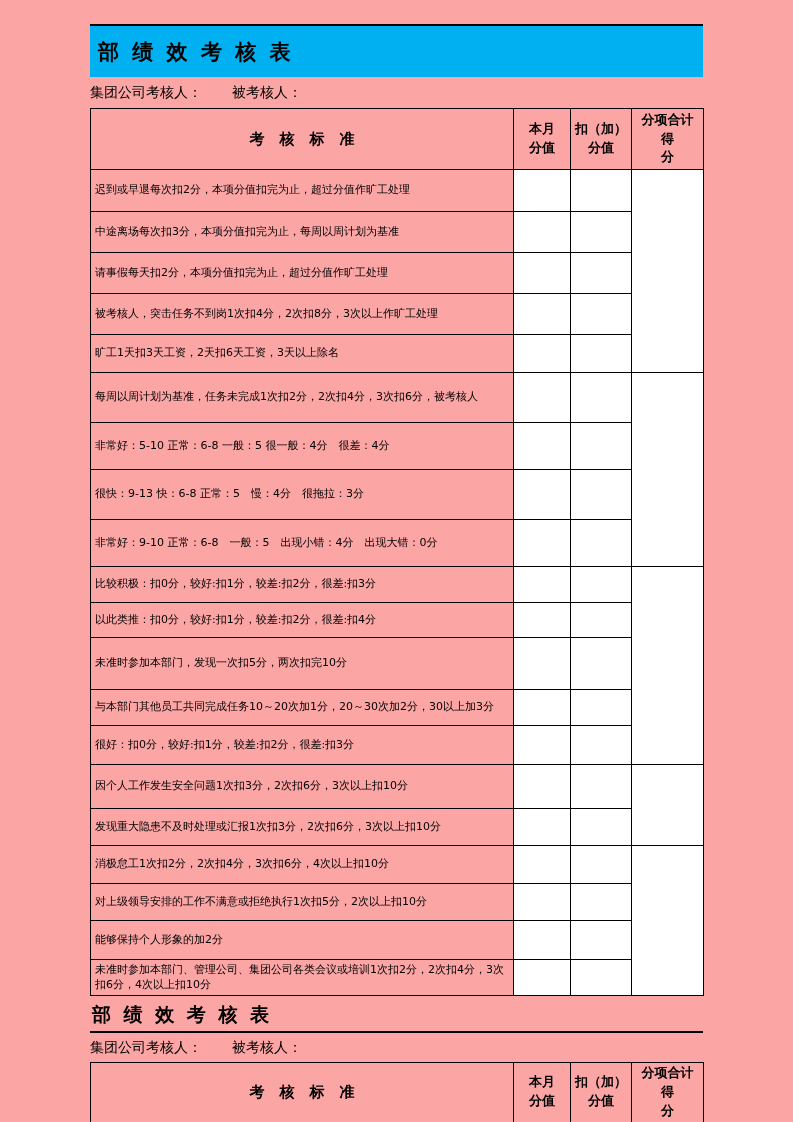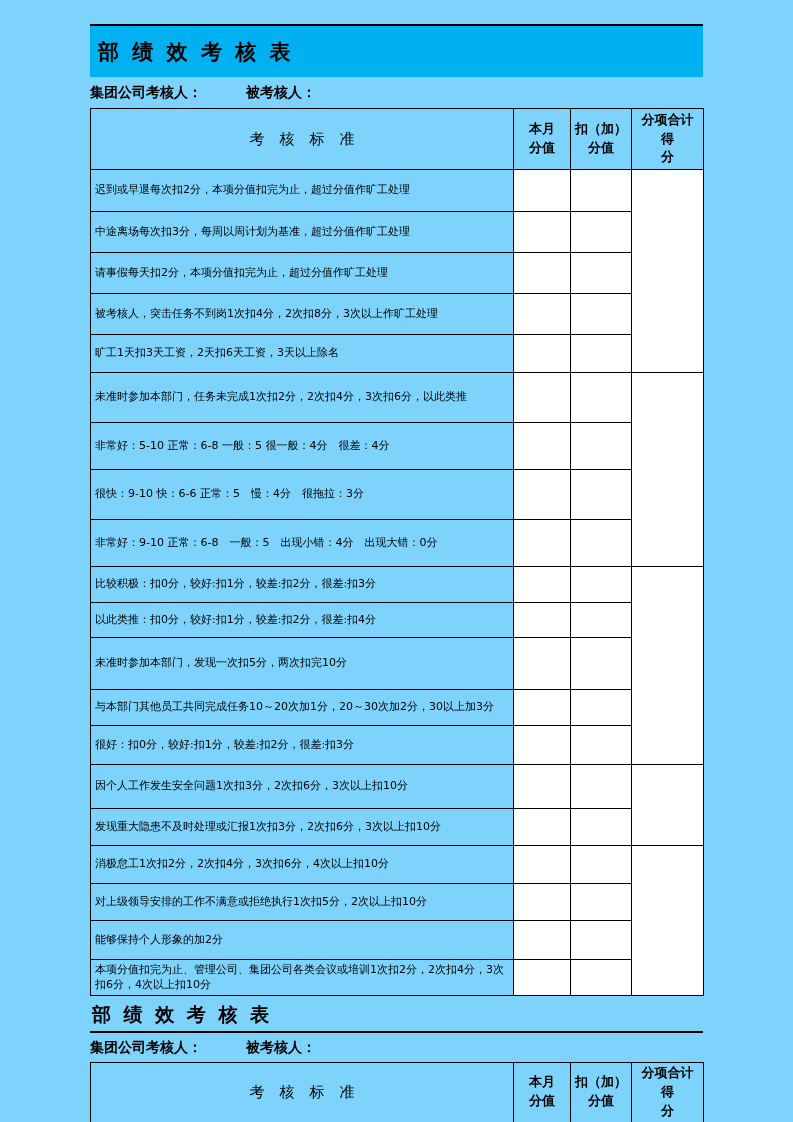--- a/index.html
+++ b/index.html
@@ -3,58 +3,57 @@
 <meta charset="utf-8">
 <style>
   html, body { margin: 0; padding: 0; }
   body {
     width: 793px; height: 1122px;
     background: #ffffff;
     font-family: "DejaVu Sans", "Liberation Sans", sans-serif;
     color: #000;
     overflow: hidden;
   }
-  .page { position: relative; width: 793px; height: 1122px; background: #7dd3fc; }
+  .page { position: relative; width: 793px; height: 1122px; background: #fca5a5; }
   .sheet { position: absolute; left: 90px; top: 0; width: 613px; }
 
   .title-bar {
     margin-top: 24px;
     border-top: 2px solid #000;
     height: 53px;
     line-height: 53px;
     padding-left: 8px;
     box-sizing: border-box;
     font-size: 21px;
     font-weight: bold;
     letter-spacing: 3px;
     color: #000;
   }
   .meta-line {
     height: 31px;
     display: flex;
     align-items: center;
     font-size: 14px;
-    font-weight: bold;
-  }
-  .meta-line .assessee { margin-left: 44px; }
+  }
+  .meta-line .assessee { margin-left: 30px; }
 
   table.grid {
     border-collapse: collapse;
     table-layout: fixed;
     width: 613px;
   }
   table.grid th, table.grid td {
     border: 1px solid #000;
     padding: 1px 4px;
     box-sizing: border-box;
     vertical-align: middle;
   }
   th.crit-h {
     font-size: 15px;
-    font-weight: normal;
+    font-weight: bold;
     text-align: center;
   }
   th.num-h {
     font-size: 13px;
     font-weight: bold;
     text-align: center;
     white-space: pre-line;
     line-height: 1.45;
     padding: 1px 2px;
   }
@@ -107,52 +106,52 @@
         </tr>
       </thead>
       <tbody>
         <tr style="height:42px">
           <td class="crit">迟到或早退每次扣2分，本项分值扣完为止，超过分值作旷工处理</td>
           <td class="score"></td>
           <td class="score"></td>
           <td class="score" rowspan="5"></td>
         </tr>
         <tr style="height:41px">
-          <td class="crit">中途离场每次扣3分，每周以周计划为基准，超过分值作旷工处理</td>
+          <td class="crit">中途离场每次扣3分，本项分值扣完为止，每周以周计划为基准</td>
           <td class="score"></td>
           <td class="score"></td>
         </tr>
         <tr style="height:41px">
           <td class="crit">请事假每天扣2分，本项分值扣完为止，超过分值作旷工处理</td>
           <td class="score"></td>
           <td class="score"></td>
         </tr>
         <tr style="height:41px">
           <td class="crit">被考核人，突击任务不到岗1次扣4分，2次扣8分，3次以上作旷工处理</td>
           <td class="score"></td>
           <td class="score"></td>
         </tr>
         <tr style="height:38px">
           <td class="crit">旷工1天扣3天工资，2天扣6天工资，3天以上除名</td>
           <td class="score"></td>
           <td class="score"></td>
         </tr>
         <tr style="height:50px">
-          <td class="crit">未准时参加本部门，任务未完成1次扣2分，2次扣4分，3次扣6分，以此类推</td>
+          <td class="crit">每周以周计划为基准，任务未完成1次扣2分，2次扣4分，3次扣6分，被考核人</td>
           <td class="score"></td>
           <td class="score"></td>
           <td class="score" rowspan="4"></td>
         </tr>
         <tr style="height:47px">
           <td class="crit">非常好：5-10 正常：6-8 一般：5 很一般：4分　很差：4分</td>
           <td class="score"></td>
           <td class="score"></td>
         </tr>
         <tr style="height:50px">
-          <td class="crit">很快：9-10 快：6-6 正常：5　慢：4分　很拖拉：3分</td>
+          <td class="crit">很快：9-13 快：6-8 正常：5　慢：4分　很拖拉：3分</td>
           <td class="score"></td>
           <td class="score"></td>
         </tr>
         <tr style="height:47px">
           <td class="crit">非常好：9-10 正常：6-8　一般：5　出现小错：4分　出现大错：0分</td>
           <td class="score"></td>
           <td class="score"></td>
         </tr>
         <tr style="height:36px">
           <td class="crit">比较积极：扣0分，较好:扣1分，较差:扣2分，很差:扣3分</td>
@@ -201,21 +200,21 @@
           <td class="crit">对上级领导安排的工作不满意或拒绝执行1次扣5分，2次以上扣10分</td>
           <td class="score"></td>
           <td class="score"></td>
         </tr>
         <tr style="height:39px">
           <td class="crit">能够保持个人形象的加2分</td>
           <td class="score"></td>
           <td class="score"></td>
         </tr>
         <tr style="height:36px">
-          <td class="crit">本项分值扣完为止、管理公司、集团公司各类会议或培训1次扣2分，2次扣4分，3次扣6分，4次以上扣10分</td>
+          <td class="crit">未准时参加本部门、管理公司、集团公司各类会议或培训1次扣2分，2次扣4分，3次扣6分，4次以上扣10分</td>
           <td class="score"></td>
           <td class="score"></td>
         </tr>
       </tbody>
     </table>
 
     <div class="title2">部 绩 效 考 核 表</div>
 
     <div class="meta-line bottom">
       <span>集团公司考核人：</span>

